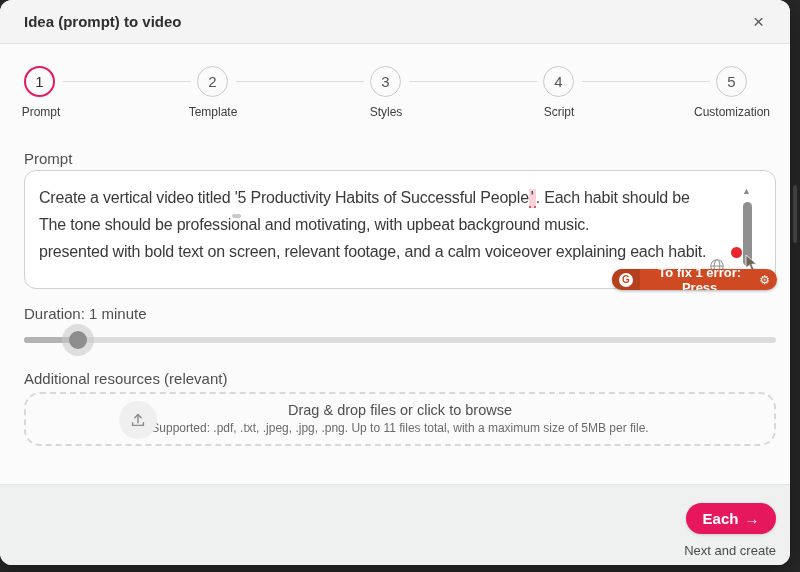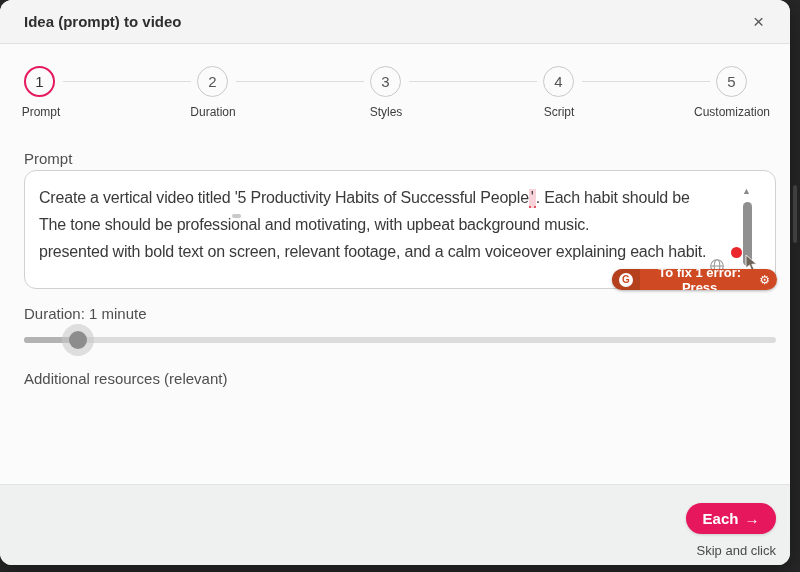--- a/index.html
+++ b/index.html
@@ -167,21 +167,21 @@
     <div class="step-circle" style="left:716px">
         <span>5</span>
       </div>
 
     <div class="step-line" style="left:63px;width:128px"></div>
     <div class="step-line" style="left:236px;width:128px"></div>
     <div class="step-line" style="left:409px;width:128px"></div>
     <div class="step-line" style="left:582px;width:128px"></div>
 
     <div class="step-label" style="left:41px">Prompt</div>
-    <div class="step-label" style="left:213px">Duration</div>
+    <div class="step-label" style="left:213px">Template</div>
     <div class="step-label" style="left:386px">Styles</div>
     <div class="step-label" style="left:559px">Script</div>
     <div class="step-label" style="left:732px">Customization</div>
   </div>
 
   <div class="section-label lbl-prompt">Prompt</div>
 
   <div class="textbox">
     <div class="textline"><span>Create a vertical video titled '5 Productivity Habits of Successful People</span><span class="grammar-error">'</span><span>. Each habit should be</span></div>
     <div class="textline">The tone should be professional and motivating, with upbeat background music.</div>
@@ -217,22 +217,33 @@
 
   <div class="section-label lbl-duration">Duration: 1 minute</div>
   <div class="slider">
     <div class="slider-track"></div>
     <div class="slider-fill"></div>
     <div class="slider-halo"></div>
     <div class="slider-thumb"></div>
   </div>
 
   <div class="section-label lbl-resources">Additional resources (relevant)</div>
+  <div class="dropzone">
+    <div class="upload-circle">
+      <svg width="18" height="18" viewBox="0 0 20 20" fill="none" stroke="#8a8a8a" stroke-width="1.6" stroke-linecap="round" stroke-linejoin="round">
+        <path d="M10 13 L10 4"></path>
+        <path d="M6.5 7.5 L10 4 L13.5 7.5"></path>
+        <path d="M4 13 L4 16 L16 16 L16 13"></path>
+      </svg>
+    </div>
+    <div class="dz-title">Drag &amp; drop files or click to browse</div>
+    <div class="dz-hint">Supported: .pdf, .txt, .jpeg, .jpg, .png. Up to 11 files total, with a maximum size of 5MB per file.</div>
+  </div>
 
   <div class="modal-footer">
     <button class="next-btn">
       <span>Each</span>
       <span>→</span>
     </button>
-    <div class="skip-link">Skip and click</div>
+    <div class="skip-link">Next and create</div>
   </div>
 
 </div>
 
 </body></html>

